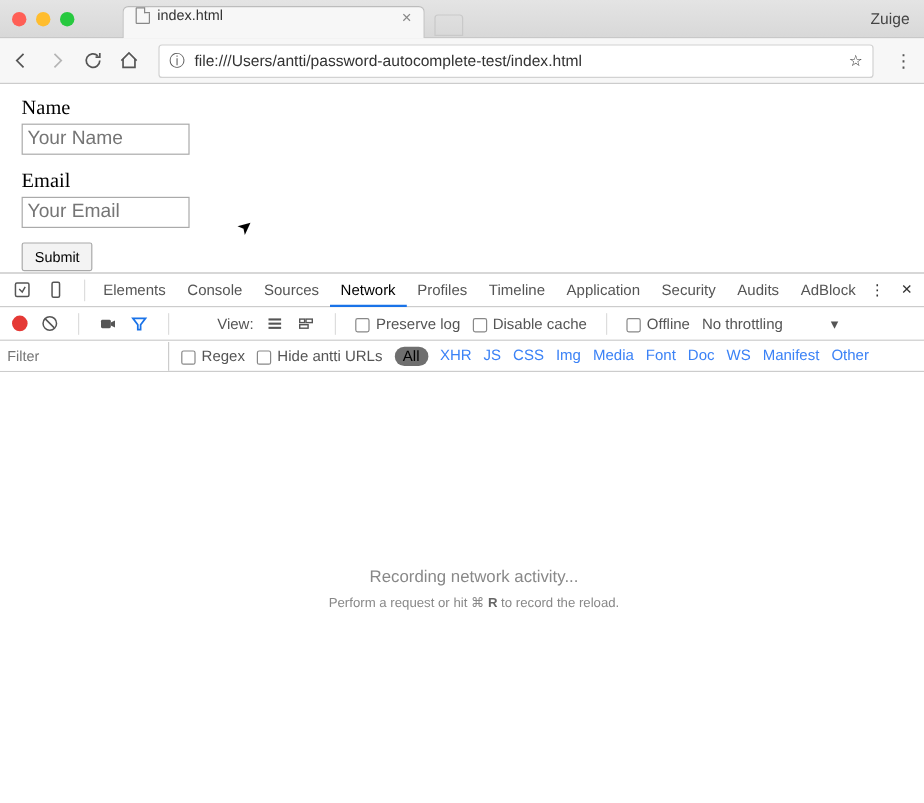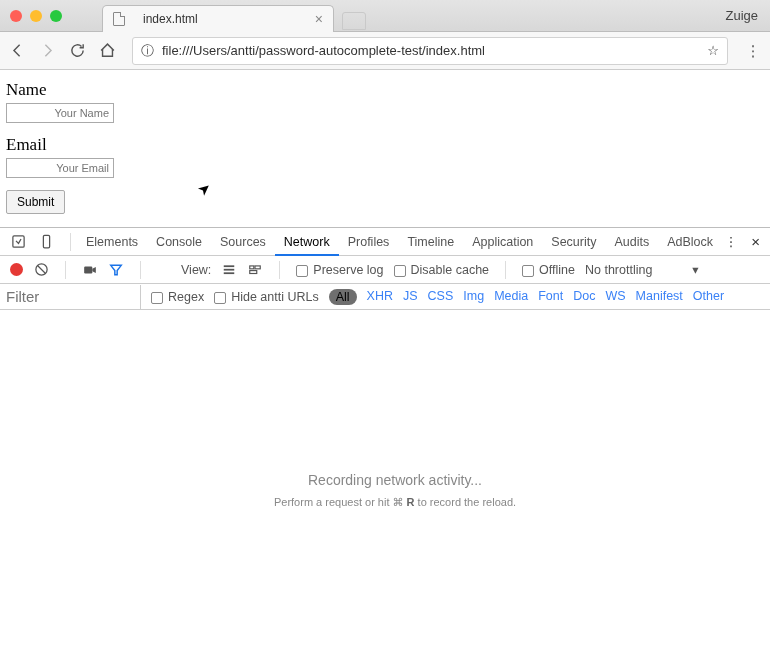--- a/index.html
+++ b/index.html
@@ -5,38 +5,38 @@
     * { margin: 0; padding: 0; box-sizing: border-box; font-family: -apple-system, BlinkMacSystemFont, "Segoe UI", Arial, sans-serif; }
     body { width: 770px; height: 669px; overflow: hidden; background: #fff; }
 
     
     .window-chrome { height: 32px; background: linear-gradient(#e4e4e4, #d8d8d8); border-bottom: 1px solid #bcbcbc; display: flex; align-items: center; }
     .traffic-lights { display: flex; gap: 8px; padding-left: 10px; }
     .tl { width: 12px; height: 12px; border-radius: 50%; }
     .tl-red { background: #ff5f56; }
     .tl-yellow { background: #ffbd2e; }
     .tl-green { background: #27c93f; }
-    .tab { margin-left: 40px; background: #f7f7f7; height: 27px; margin-top: 5px; border: 1px solid #bcbcbc; border-bottom: none; border-radius: 5px 5px 0 0; display: flex; align-items: center; padding: 0 10px; gap: 18px; font-size: 12px; color: #333; width: 232px; }
+    .tab { margin-left: 40px; background: #f7f7f7; height: 27px; margin-top: 5px; border: 1px solid #bcbcbc; border-bottom: none; border-radius: 5px 5px 0 0; display: flex; align-items: flex-start; padding: 0 10px; gap: 6px; font-size: 12px; color: #333; width: 252px; }
     .tab-close { margin-left: auto; color: #888; font-size: 14px; cursor: default; }
     .new-tab-ghost { width: 24px; height: 18px; border: 1px solid #c9c9c9; border-radius: 3px 3px 0 0; margin-top: 11px; margin-left: 8px; }
     .profile-name { margin-left: auto; margin-right: 12px; font-size: 13px; color: #444; display: flex; align-items: center; gap: 4px; }
 
     
     .toolbar { height: 38px; border-bottom: 1px solid #ccc; display: flex; align-items: center; padding: 0 8px; gap: 12px; background: #f7f7f7; }
     .tb-icon { width: 18px; color: #555; display: flex; justify-content: center; align-items: center; }
     .tb-icon.disabled { opacity: 0.4; }
     .urlbar { flex: 1; margin: 0 4px; height: 28px; border: 1px solid #d2d2d2; border-radius: 3px; background: #fff; display: flex; align-items: center; padding: 0 8px; font-size: 13px; color: #333; gap: 8px; }
     .url-info { color: #555; }
     .star { margin-left: auto; }
     .menu-dots { width: 18px; text-align: center; color: #555; font-size: 15px; }
 
     
-    .page { padding: 10px 6px; }
+    .page { padding: 10px 18px; }
     .page label { font-family: serif; font-size: 17px; color: #000; }
-    .page input[type="text"] { display: block; width: 108px; font-size: 11px; padding: 3px 4px; border: 1px solid #aaa; margin-top: 3px; text-align: right; }
+    .page input[type="text"] { display: block; width: 140px; font-size: 16px; padding: 3px 4px; border: 1px solid #aaa; margin-top: 3px; }
     .field { margin-bottom: 12px; }
     .submit-btn { font-size: 12px; padding: 4px 10px; border: 1px solid #aaa; background: #f3f3f3; border-radius: 2px; }
 
     
     .cursor { position: absolute; left: 198px; top: 180px; font-size: 15px; color: #000; pointer-events: none; }
 
     
     .devtools { border-top: 1px solid #bdbdbd; font-size: 12.5px; color: #333; position: absolute; top: 227px; left: 0; right: 0; bottom: 0; background: #fff; }
     .dt-tabs { height: 28px; display: flex; align-items: center; border-bottom: 1px solid #ccc; padding: 0; }
     .dt-left-icons { display: flex; gap: 12px; padding: 0 10px; }
@@ -46,21 +46,21 @@
     .dt-tab.active { color: #000; box-shadow: inset 0 -2px 0 #1a73e8; }
     .dt-right { margin-left: auto; display: flex; gap: 14px; padding-right: 10px; align-items: center; }
 
     .dt-row2 { height: 28px; display: flex; align-items: center; border-bottom: 1px solid #ccc; padding: 0 10px; gap: 10px; }
     .rec-dot { width: 13px; height: 13px; border-radius: 50%; background: #e53935; }
     .chk { display: inline-flex; align-items: flex-end; gap: 5px; color:#555; }
     .chk .box { width:12px; height:12px; border:1px solid #888; border-radius:2px; }
     .throttle { color: #555; display:flex; align-items:center; gap:40px; }
 
     .dt-row3 { height: 26px; display: flex; align-items: center; border-bottom: 1px solid #ccc; padding: 0 0px; gap: 10px; }
-    .filter-input { width: 141px; height: 24px; border: none; border-right:1px solid #ccc; border-bottom: none; padding: 0 6px; font-size: 15px; }
+    .filter-input { width: 141px; height: 24px; border: none; border-right:1px solid #ccc; border-bottom: none; padding: 0 6px; font-size: 12px; }
     .pill { background: #6f6f6f; color: #000000; border-radius: 8px; padding: 1px 7px; }
     .ftype { color: #3b82f6; }
 
     .dt-body { position: absolute; top: 84px; left:0; right:0; bottom:0; display:flex; flex-direction:column; justify-content:center; align-items:center; color:#888;padding-left:20px; }
     .dt-body .l1 { font-size: 14px; margin-bottom: 8px; }
     .dt-body .l2 { font-size: 11px; }
     .dt-body b { color: #666; }
     .file-icon { width:12px; height:14px; border:1px solid #888; border-radius:1px; position:relative; display:inline-block;}
     .file-icon:after { content:''; position:absolute; right:-1px; top:-1px; width:4px; height:4px; background:#f7f7f7; border-left:1px solid #888; border-bottom:1px solid #888;}
     .ptr { transform: rotate(-40deg); display:inline-block; }

